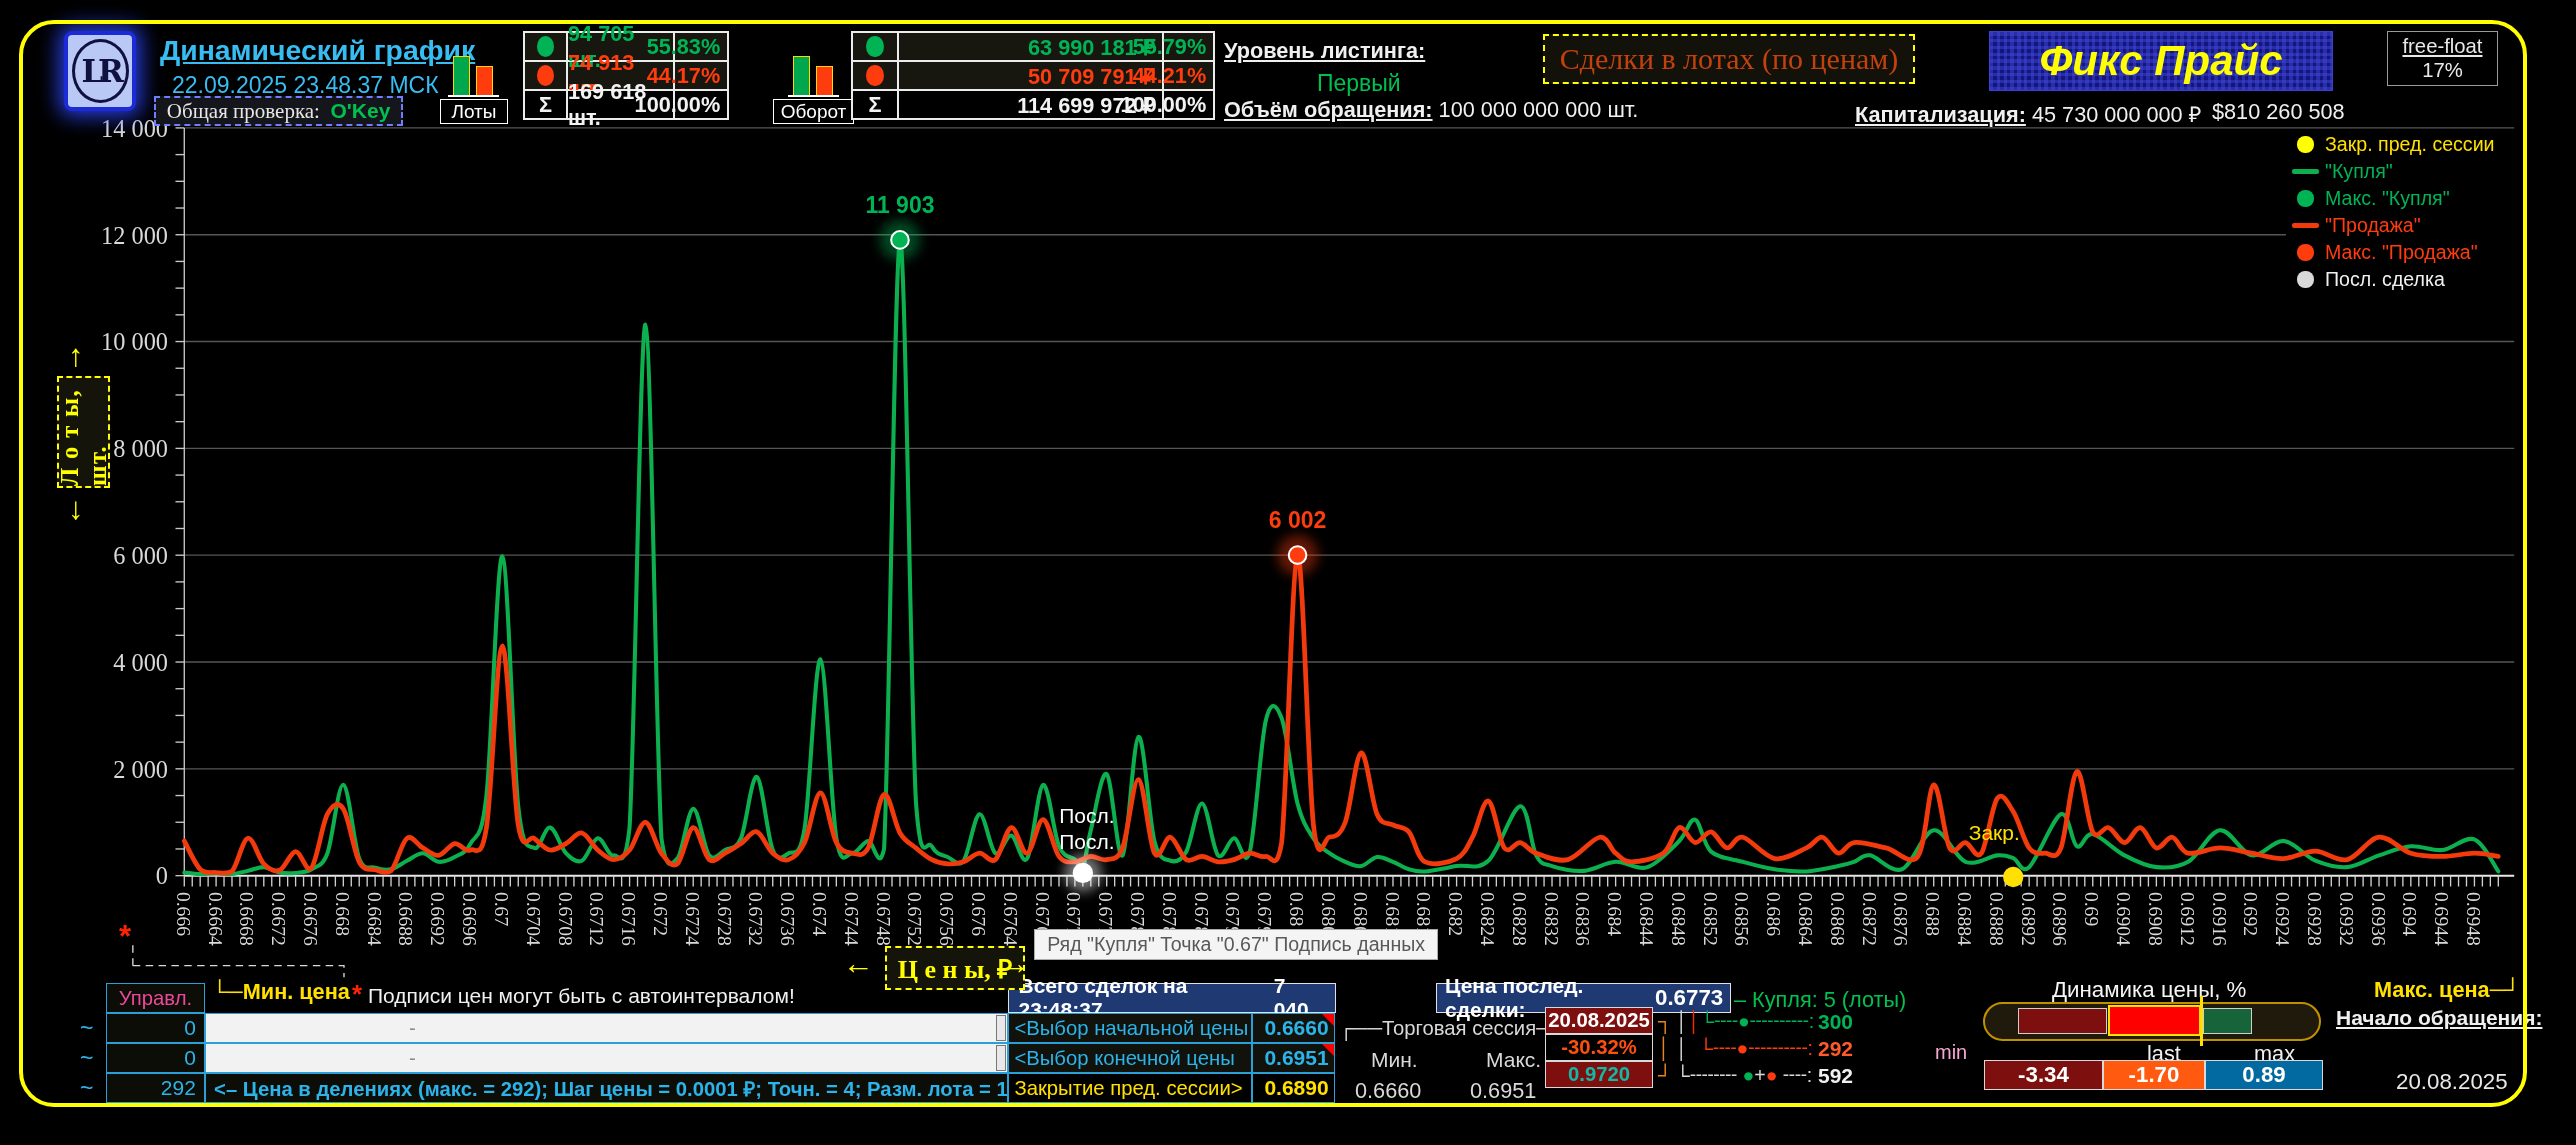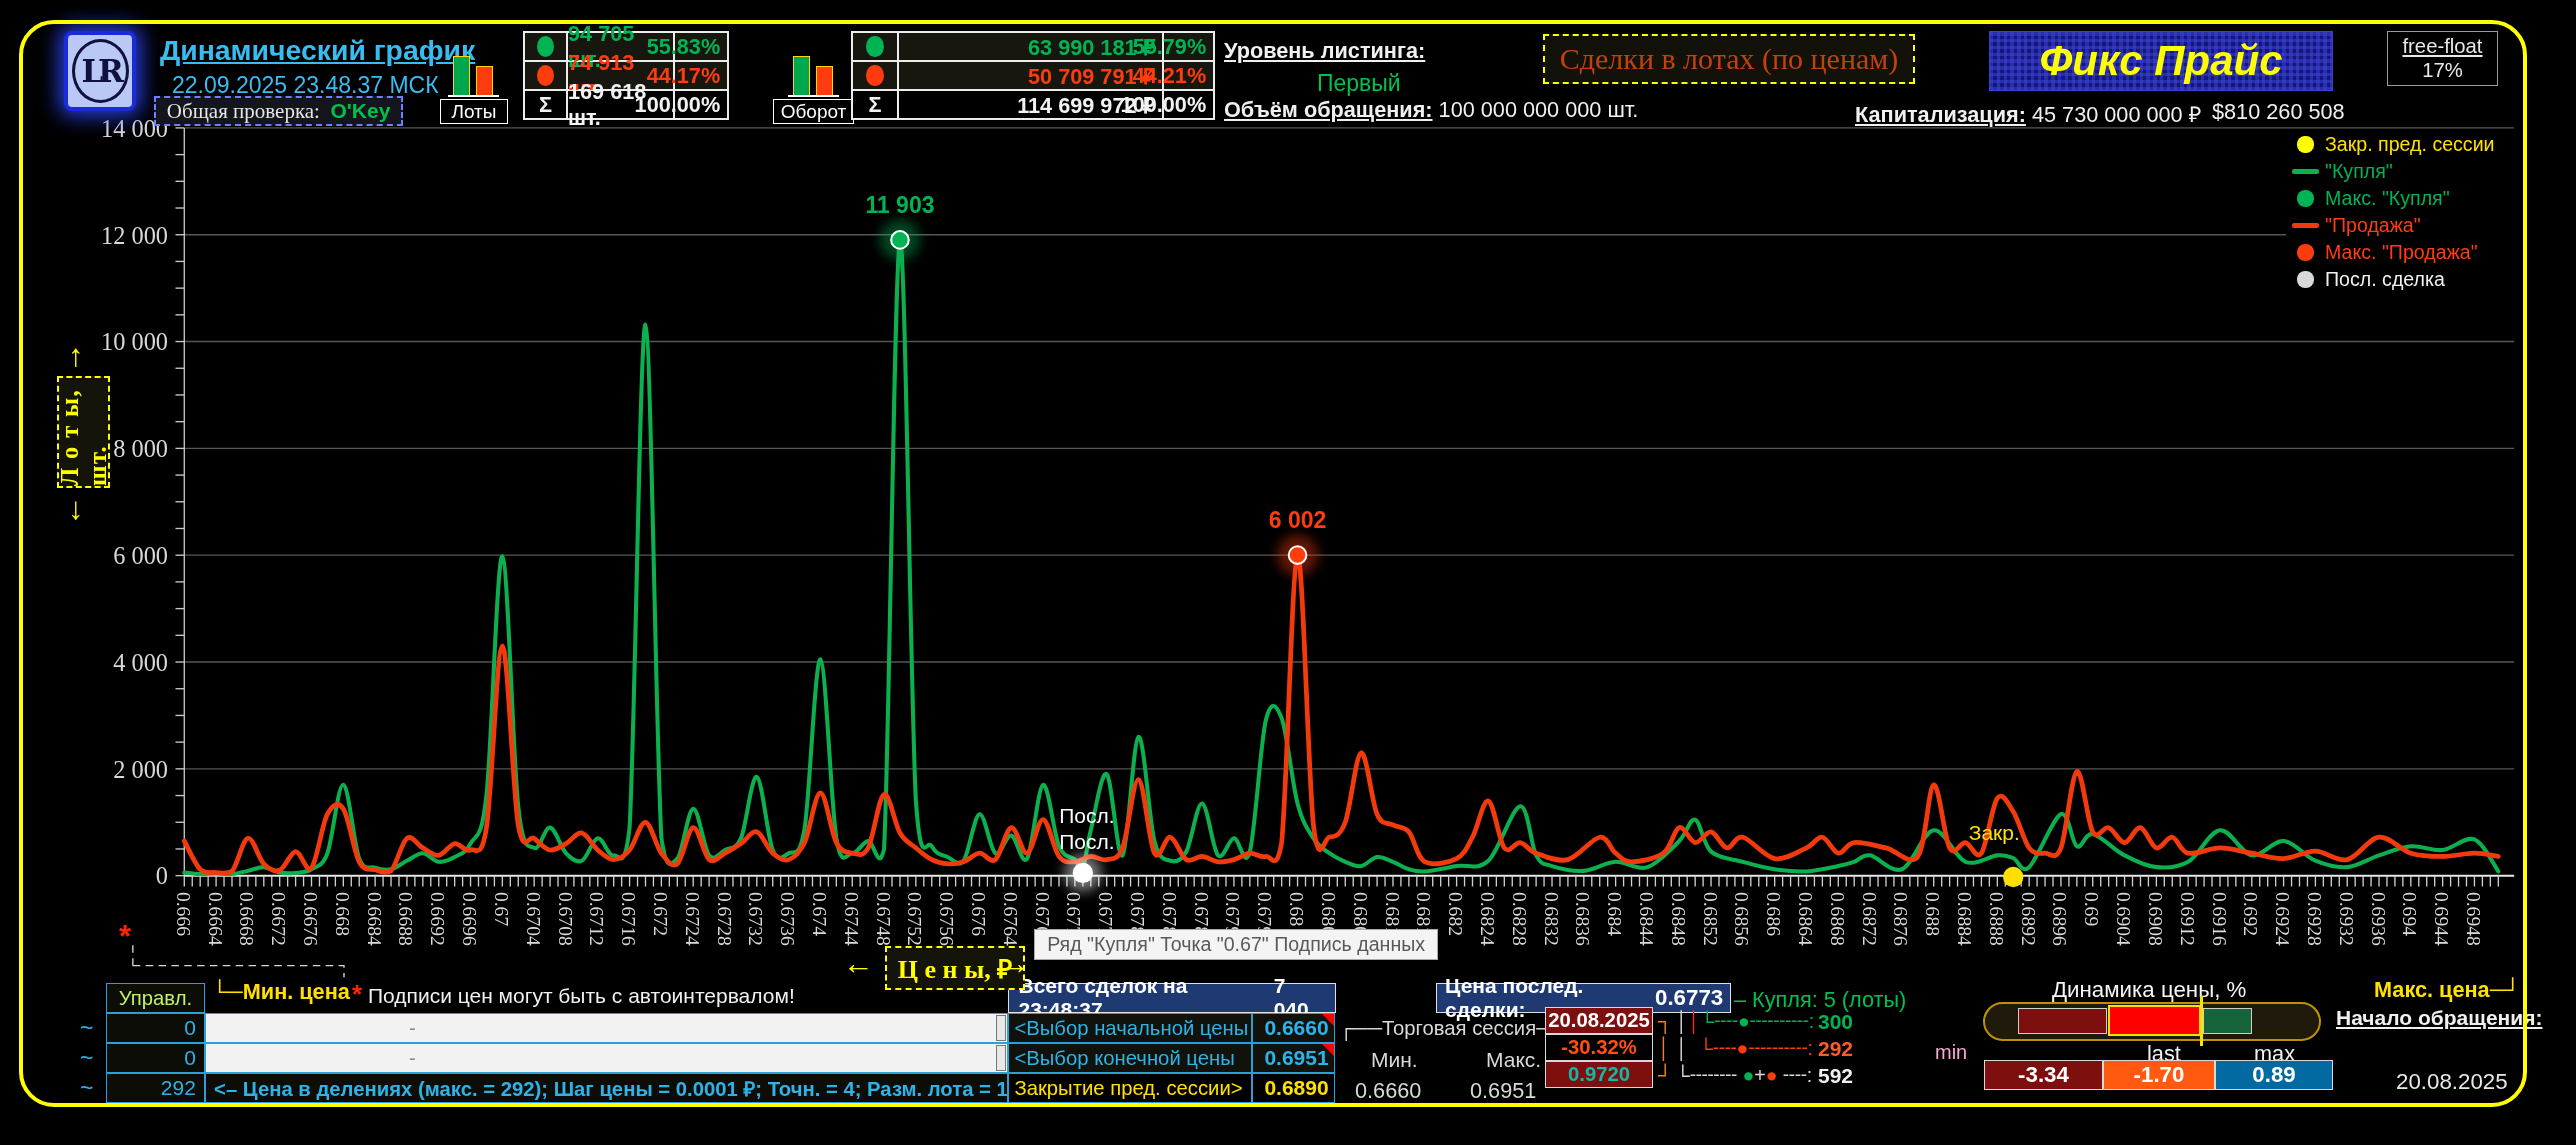--- a/index.html
+++ b/index.html
@@ -36,21 +36,21 @@
   #legend{left:2286px;top:131px;width:234px;background:#000;z-index:3;display:flex;flex-direction:column}
   #legend .li{height:27px;display:flex;align-items:center}
   #legend .mk{width:39px;display:flex;align-items:center;justify-content:center}
   #legend .lt{font-size:19.6px}
   
   #ytitle{left:57px;top:376px;width:53px;height:112px;border:2px dashed #ffff00;background:#14140a;color:#ffff00;writing-mode:vertical-rl;transform:rotate(180deg);display:flex;align-items:center;justify-content:center;font-family:"Liberation Serif",serif;font-weight:bold;font-size:24.4px;letter-spacing:1.4px;z-index:3}
   #xtitle{left:885px;top:946px;padding:2px 10.8px;border:2px dashed #ffff00;background:#14140a;color:#ffff00;font-family:"Liberation Serif",serif;font-weight:bold;font-size:26px;z-index:3}
   .yellow-arrow{color:#ffff00;font-size:31px;font-weight:bold;z-index:3}
   #tooltip{left:1034px;top:929px;height:31px;padding:2.7px 12.2px;background:#f4f4f4;border:0.7px solid #ababab;color:#595959;font-size:19.6px;white-space:nowrap;z-index:4;box-shadow:1.4px 1.4px 2.7px rgba(0,0,0,.5)}
   #ctl-table{left:106px;top:983px;z-index:2}
-  #ctl-table .hdr{width:99px;height:30px;border:1.4px solid #2a9fd8;color:#bef264;font-size:20.3px;display:flex;align-items:center;justify-content:center;background:#0d0d08}
+  #ctl-table .hdr{width:99px;height:30px;border:1.4px solid #2a9fd8;color:#ec4899;font-size:20.3px;display:flex;align-items:center;justify-content:center;background:#0d0d08}
   .ctl-row{display:grid;grid-template-columns:99px 803px;height:30px}
   .ctl-num{border:1.4px solid #2a9fd8;color:#2bb3ea;font-size:21px;display:flex;align-items:center;justify-content:flex-end;padding-right:8.1px;background:#0d0d08}
   .ctl-input{border:1.4px solid #2a9fd8;background:#f2f2f2;color:#8a8a8a;font-size:20.3px;display:flex;align-items:center;padding-left:203px}
   .ctl-text{border:1.4px solid #2a9fd8;background:#0d0d08;color:#2bb3ea;font-weight:bold;font-size:20.3px;display:flex;align-items:center;padding-left:8.1px;white-space:nowrap}
   .tilde{color:#2bb3ea;font-size:23px;z-index:2}
   #mid-table{left:1008px;top:983px;width:328px;z-index:2}
   #mid-table .hdr{height:30px;background:#1f3a72;border:1.4px solid #e0e0e0;display:flex;align-items:center;justify-content:space-between;padding:0 9.5px;font-weight:bold;font-size:21px;color:#fff}
   .mid-row{display:grid;grid-template-columns:244px 83px;height:30px}
   .mid-label{border:1.4px solid #2a9fd8;background:#12120c;color:#2bb3ea;font-size:20.3px;display:flex;align-items:center;padding-left:5.4px;white-space:nowrap}
   .mid-val{border:1.4px solid #2a9fd8;background:#12120c;color:#2bb3ea;font-size:21px;font-weight:bold;display:flex;align-items:center;justify-content:flex-end;padding-right:5.4px;position:relative}
@@ -704,20 +704,20 @@
   <span class="seg" style="left:32.5px;top:4.1px;width:89px;height:26px;background:#7d0f0f;border:1.4px solid #cfcfcf"></span>
   <span class="seg" style="left:123px;top:1.4px;width:93px;height:31px;background:#ff0000;border:2px solid #ffe000"></span>
   <span class="seg" style="left:218px;top:4.1px;width:49px;height:26px;background:#17643a;border:1.4px solid #cfcfcf"></span>
   <span class="seg" style="left:215px;top:-8.1px;width:3.4px;height:50px;background:#ffe000"></span>
 </div>
 <div class="abs" style="left:1935px;top:1041px;font-size:20px;color:#f9a8d4;z-index:2">min</div>
 <div class="abs" style="left:2147px;top:1041px;font-size:21.7px;color:#f0f0f0;z-index:2">last</div>
 <div class="abs" style="left:2254px;top:1041px;font-size:21.7px;color:#f0f0f0;z-index:2">max</div>
 <div id="dyn-cells" class="abs">
   <div class="dc" style="width:119px;background:#7d0f0f">-3.34</div>
-  <div class="dc" style="width:112px;background:#ff5a10">-1.70</div>
+  <div class="dc" style="width:102px;background:#ff5a10">-1.70</div>
   <div class="dc" style="width:118px;background:#0369a1">0.89</div>
 </div>
 
 <div class="abs" style="left:2374px;top:977px;font-size:21.7px;font-weight:bold;color:#ffe000;z-index:2">Макс. цена─┘</div>
 <div class="abs u" style="left:2336px;top:1006px;font-size:21px;color:#f0f0f0;font-weight:bold;z-index:2">Начало обращения:</div>
 <div class="abs" style="left:2396px;top:1069px;font-size:22.3px;color:#e8e8e8;z-index:2">20.08.2025</div>
 
 
 </body></html>

